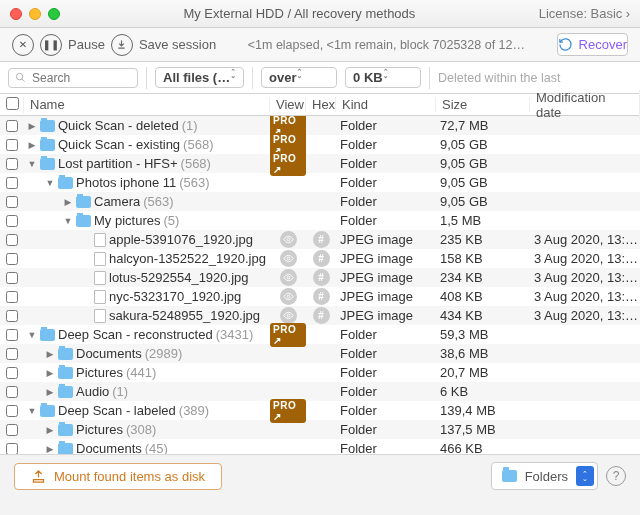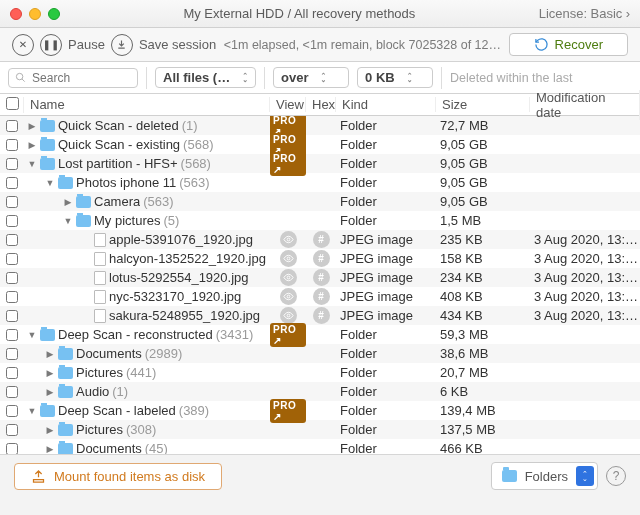--- a/index.html
+++ b/index.html
@@ -11,28 +11,28 @@
 .tl.red { background:#ff5f57; border:1px solid #e1413a;}
 .tl.yel { background:#ffbd2e; border:1px solid #dfa020;}
 .tl.grn { background:#28c940; border:1px solid #17a32b;}
 .title { flex:1; text-align:center; color:#5b5b5b; font-size:13px; }
 .license { color:#7a7a7a; font-size:12px; }
 
 .toolbar1 { display:flex; align-items:center; height:34px; padding:0 12px; background:#f7f7f7; border-bottom:1px solid #d3d3d3; gap:6px;}
 .circ-btn { width:22px; height:22px; border:1.5px solid #666; border-radius:50%; display:flex; align-items:center; justify-content:center; background:#f7f7f7; cursor:pointer; font-size:10px; color:#555;}
 .tool-lbl { color:#5e5e5e; font-size:13px; }
 .status { flex:1; text-align:center; color:#7a7a7a; font-size:12.5px; }
-.recover-btn { display:flex; align-items:center; gap:6px; border:1px solid #c7c7c7; background:#fff; border-radius:4px; padding:3px 24px; color:#4d7c0f; font-size:13px; cursor:pointer;}
+.recover-btn { display:flex; align-items:center; gap:6px; border:1px solid #c7c7c7; background:#fff; border-radius:4px; padding:3px 0; color:#8b5cf6; font-size:13px; cursor:pointer;}
 .recover-btn svg { width:15px; height:15px;}
 
 .toolbar2 { display:flex; align-items:center; height:32px; padding:3px 8px; background:#fff; border-bottom:1px solid #d3d3d3; gap:8px;}
 .search-wrap { display:flex; align-items:center; gap:6px; border:1px solid #ccc; border-radius:4px; padding:2px 6px; width:130px; background:#fff;}
 .search-wrap input { border:none; outline:none; width:100%; font-size:12px; color:#999;}
 .vline { width:1px; height:22px; background:#ddd;}
-.pill { display:flex; align-items:center; gap:12px; border:1px solid #ccc; background:#fff; border-radius:4px; padding:2px 7px; font-size:12.5px; color:#444; cursor:pointer;}
+.pill { display:flex; align-items:flex-start; gap:0; border:1px solid #ccc; background:#fff; border-radius:4px; padding:2px 7px; font-size:12.5px; color:#444; cursor:pointer;}
 .pill.wide{min-width:76px;}
 .chev-ud::before{content:"⌃";display:block;font-size:7px;line-height:4px;color:#888;}
 .chev-ud::after{content:"⌄";display:block;font-size:7px;line-height:4px;color:#888;}
 .chev-ud{display:inline-flex;flex-direction:column;align-items:center;justify-content:center;}
 .grey-seg{color:#aaa; font-size:12.5px;}
 .pill.bold{font-weight:600;}
 
 .headers { display:flex; height:22px; background:#fff; border-bottom:1px solid #d0d0d0; font-size:11px; color:#555; align-items:center;}
 .headers > div { padding:0 6px; border-right:1px solid #eee;}
 .col-chk{width:24px;}

